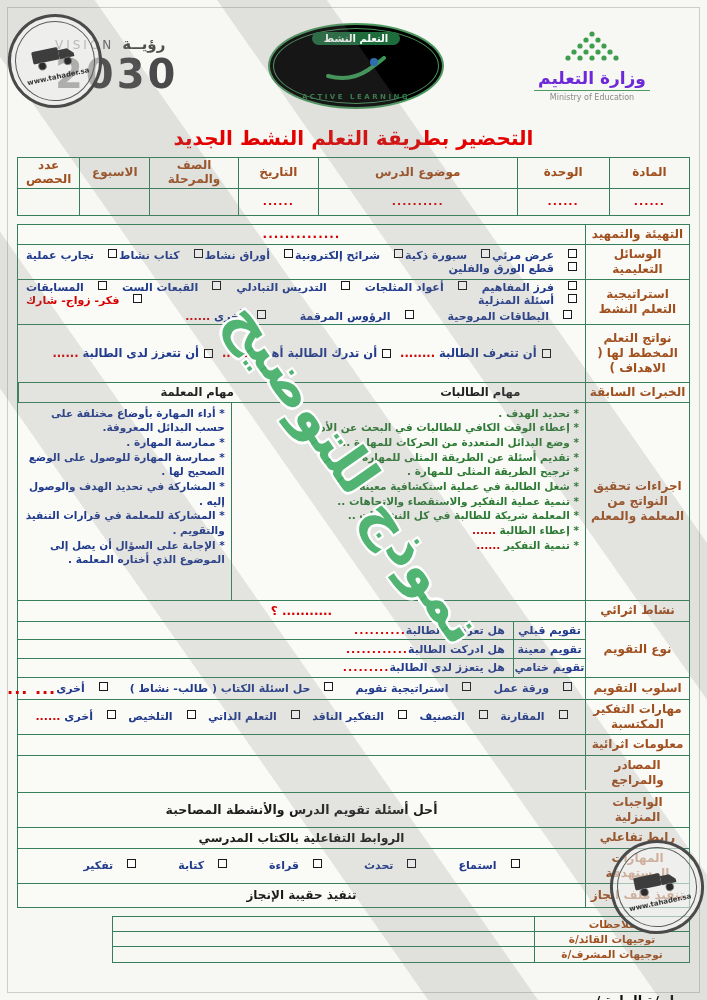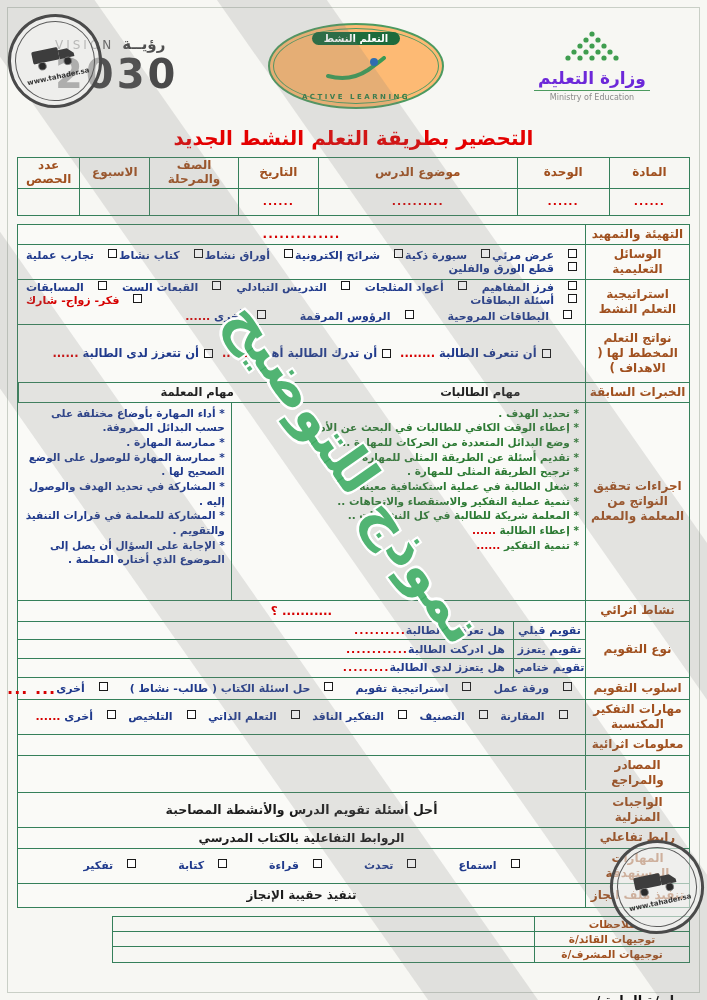--- a/index.html
+++ b/index.html
@@ -32,21 +32,21 @@
   .stamp-br{right:3px;bottom:66px;}
   .stamp-site{font-size:7px;color:#333;font-weight:bold;direction:ltr;}
 
   
   .header{display:flex;justify-content:space-between;align-items:center;direction:ltr;height:104px;padding:4px 8px 0;}
   .vision{width:185px;color:#4f4f4f;line-height:1.05;padding-left:30px;}
   .v-top{display:flex;gap:8px;align-items:baseline;}
   .v-ar{font-size:15px;font-weight:bold;}
   .v-en{font-size:12px;letter-spacing:3px;color:#666;}
   .v-year{font-size:40px;font-weight:bold;letter-spacing:3px;color:#4a4a4a;}
-  .oval{width:176px;height:86px;border:2px solid #4c9a5f;border-radius:50%;position:relative;background:#fdba74;
+  .oval{width:176px;height:86px;border:2px solid #4c9a5f;border-radius:50%;position:relative;background:#000000;
     display:flex;flex-direction:column;align-items:center;justify-content:space-between;padding:7px 0 6px;}
   .oval::before{content:"";position:absolute;inset:3px;border:1px solid #4c9a5f;border-radius:50%;}
   .al-ar{position:relative;z-index:1;background:#1e6b3c;color:#fff;font-size:10px;font-weight:bold;padding:1px 12px;border-radius:9px;}
   .al-en{position:relative;z-index:1;color:#2e7d46;font-size:7px;font-weight:bold;letter-spacing:2.5px;}
   .ministry{width:180px;text-align:center;}
   .m-ar{font-size:17px;font-weight:bold;color:#6d28d9;display:inline-block;border-bottom:1.5px solid #4c9a5f;padding:0 4px 2px;}
   .m-en{font-size:8px;color:#8a8a8a;margin-top:2px;}
 
   
   .title{color:#e40000;font-size:20px;font-weight:bold;text-align:center;margin:10px 0 7px;}
@@ -297,21 +297,21 @@
               <span class="chk">
                 <span class="box"></span>
                 <span class="chk-lbl">القبعات الست</span>
               </span>
               <span class="chk">
                 <span class="box"></span>
                 <span class="chk-lbl">المسابقات</span>
               </span>
               <span class="chk">
                 <span class="box"></span>
-                <span class="chk-lbl">أسئلة البطاقات</span>
+                <span class="chk-lbl">أسئلة المنزلية</span>
               </span>
               <span class="chk chk-red">
                 <span class="box"></span>
                 <span class="chk-lbl">فكر- زواج- شارك</span>
               </span>
             </div>
           <div class="checks l2">
               <span class="chk">
                 <span class="box"></span>
                 <span class="chk-lbl">البطاقات المروحية</span>
@@ -388,21 +388,21 @@
       </div>
 
       <div class="mrow r-evaltype">
         <div class="mlabel">نوع التقويم</div>
         <div class="mcontent">
             <div class="erow">
               <div class="etype">تقويم قبلي</div>
               <div class="eq">هل تعرفت الطالبة <span class="rdots">..........</span></div>
             </div>
             <div class="erow">
-              <div class="etype">تقويم يتعزز</div>
+              <div class="etype">تقويم معينة</div>
               <div class="eq">هل ادركت الطالبة <span class="rdots">............</span></div>
             </div>
             <div class="erow">
               <div class="etype">تقويم ختامي</div>
               <div class="eq">هل يتعزز لدى الطالبة <span class="rdots">.........</span></div>
             </div>
           </div>
       </div>
 
       <div class="mrow r-evalmethod">

